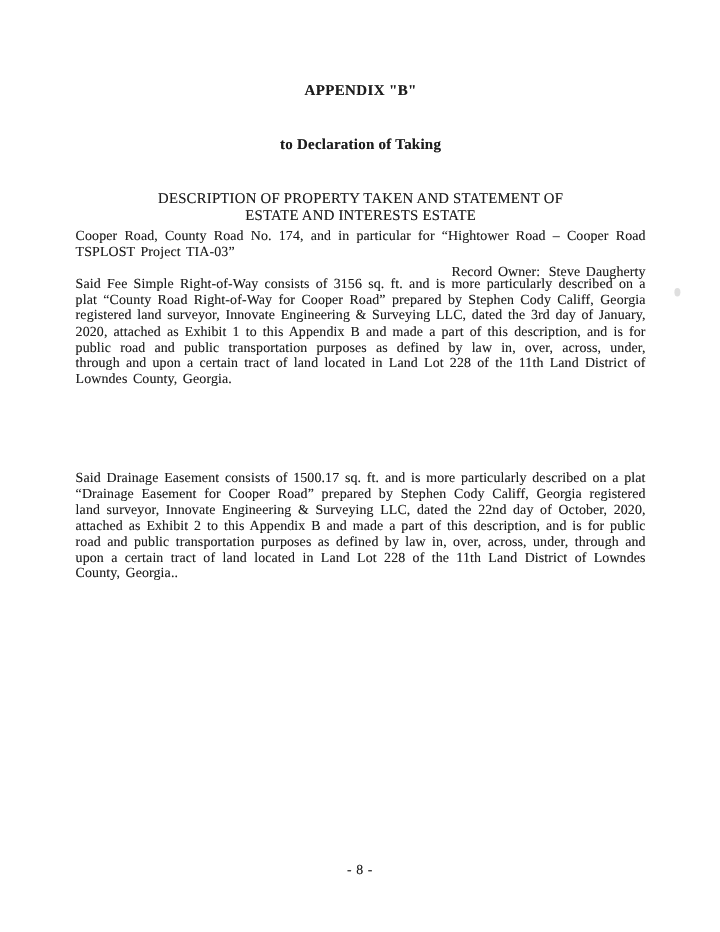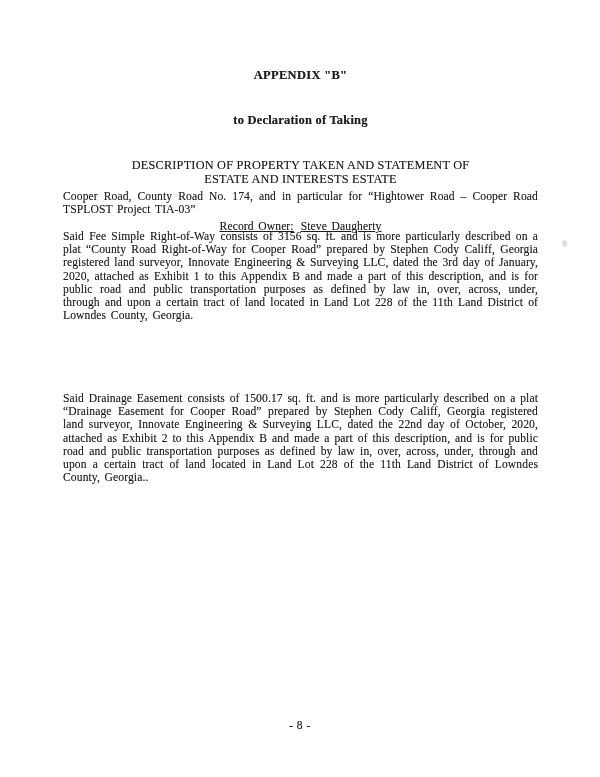--- a/index.html
+++ b/index.html
@@ -46,21 +46,21 @@
   }
   .para {
     font-size: 11.6px;
     line-height: 13.2px;
     text-align: justify;
     letter-spacing: 0.1px;
     word-spacing: 1.6px;
     text-shadow: 0 0 0.4px rgba(20,20,20,0.4);
   }
   .para-intro   { top: 190px; }
-  .para-owner   { top: 220px; text-align: center; text-decoration: underline; }
+  .para-owner   { top: 220px; text-align: right; }
   .para-owner .owner-value { margin-left: 7px; }
   .para-fee     { top: 230px; }
   .para-drain   { top: 392px; }
   .page-footer {
     position: absolute;
     left: 0;
     top: 719px;
     width: 600px;
     text-align: center;
     font-size: 11.5px;

